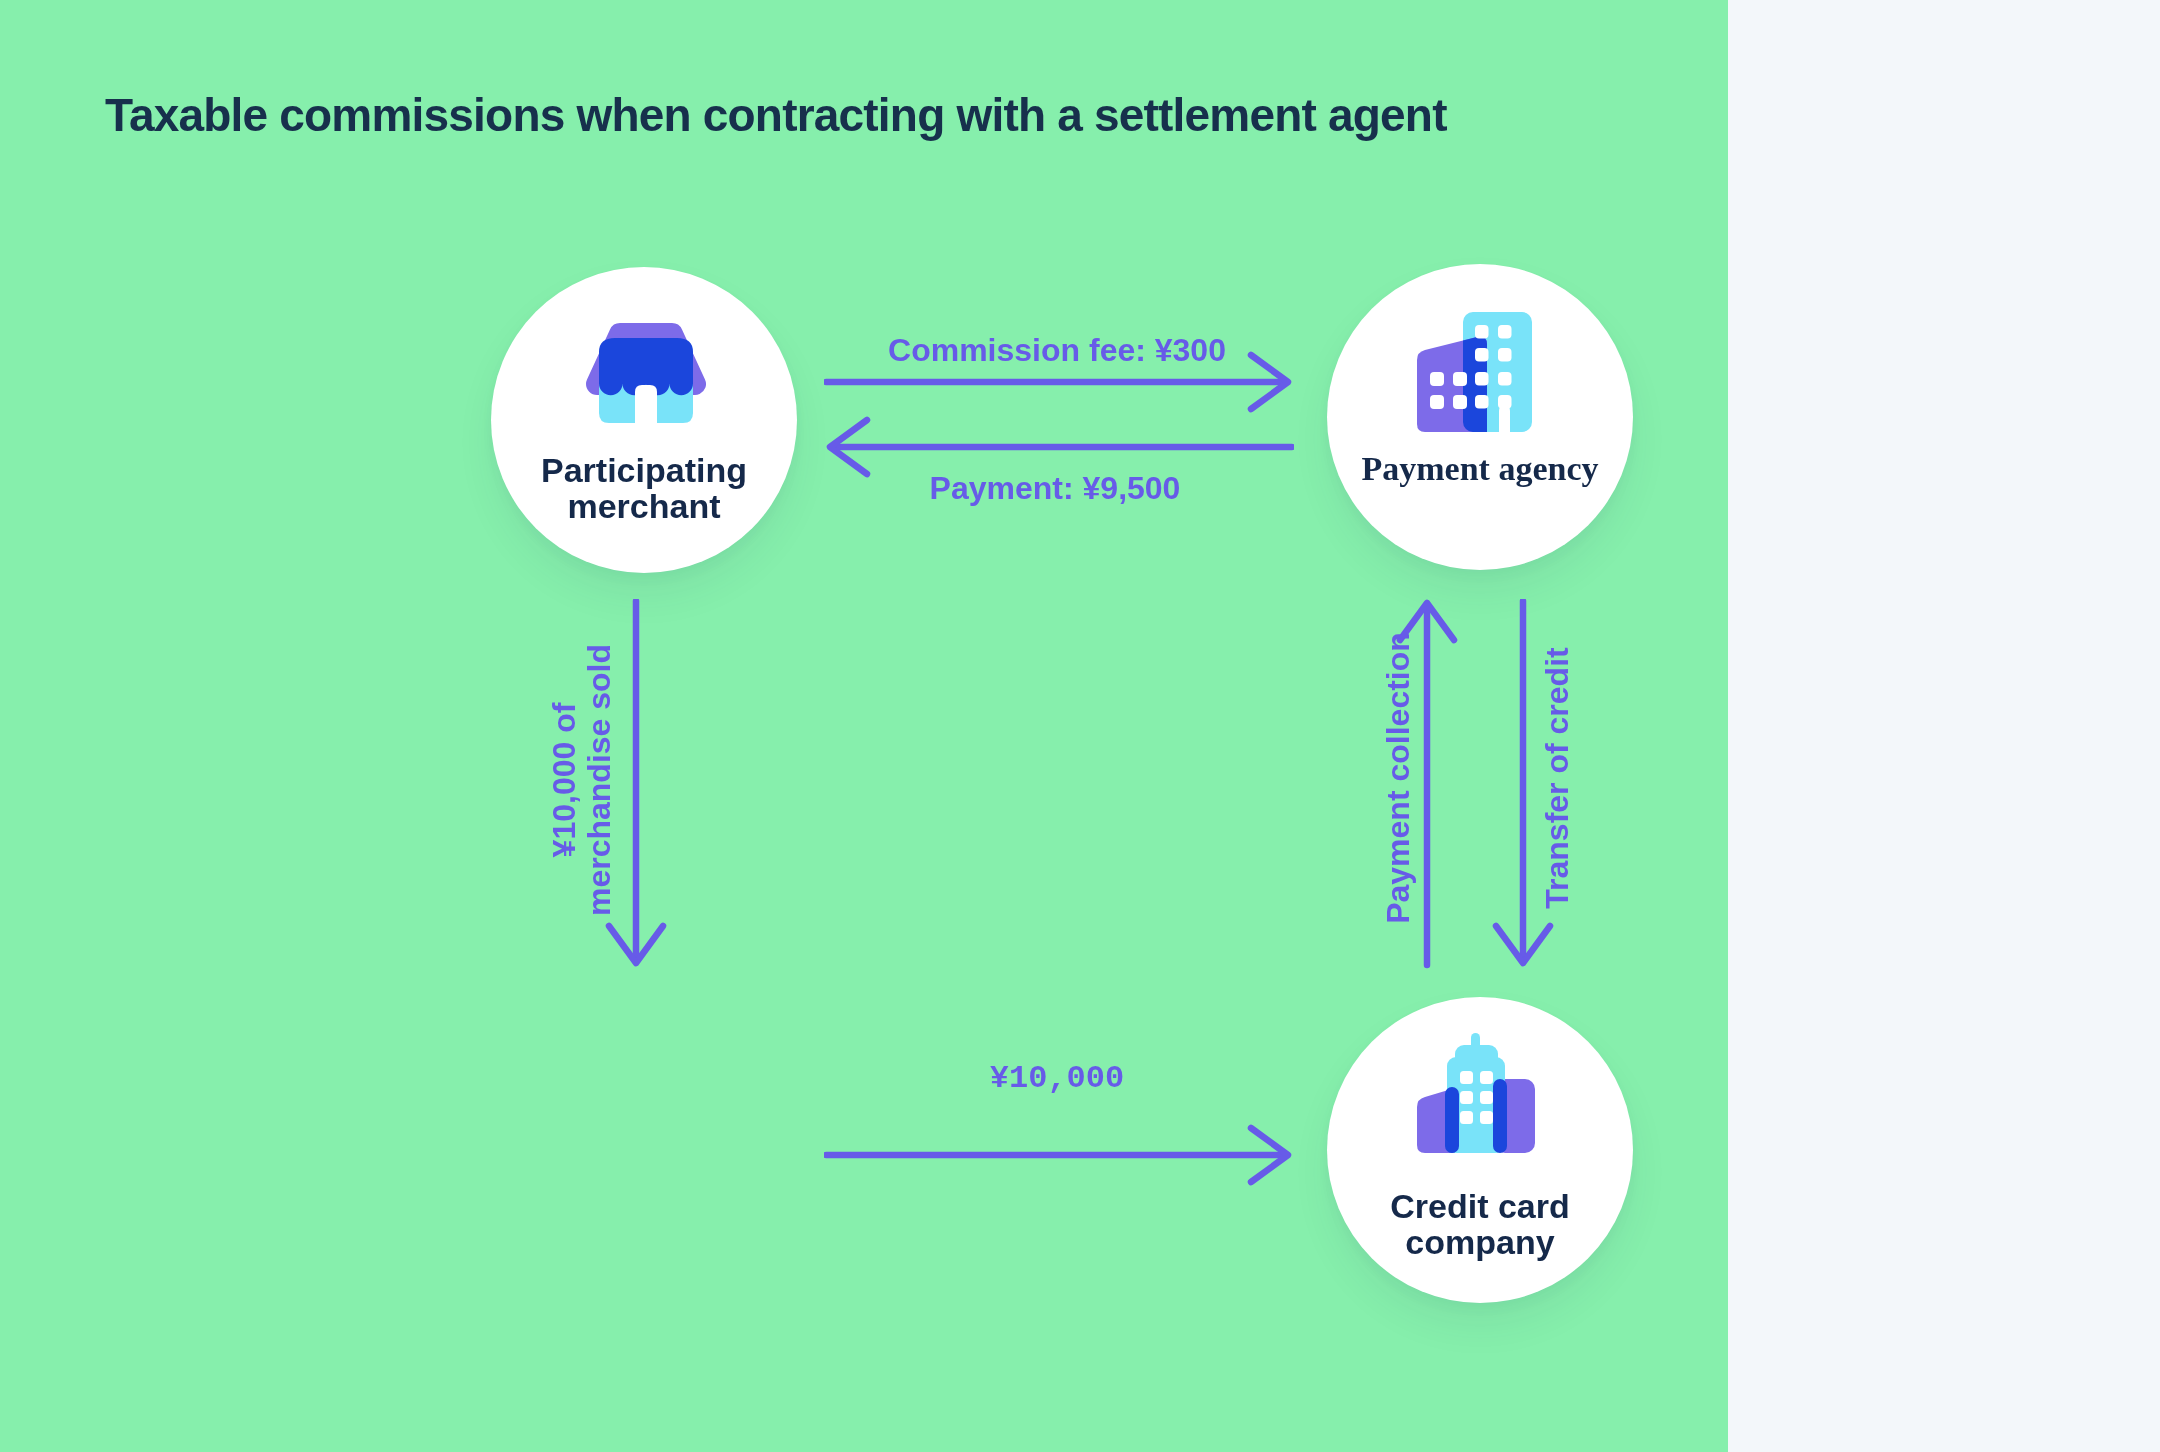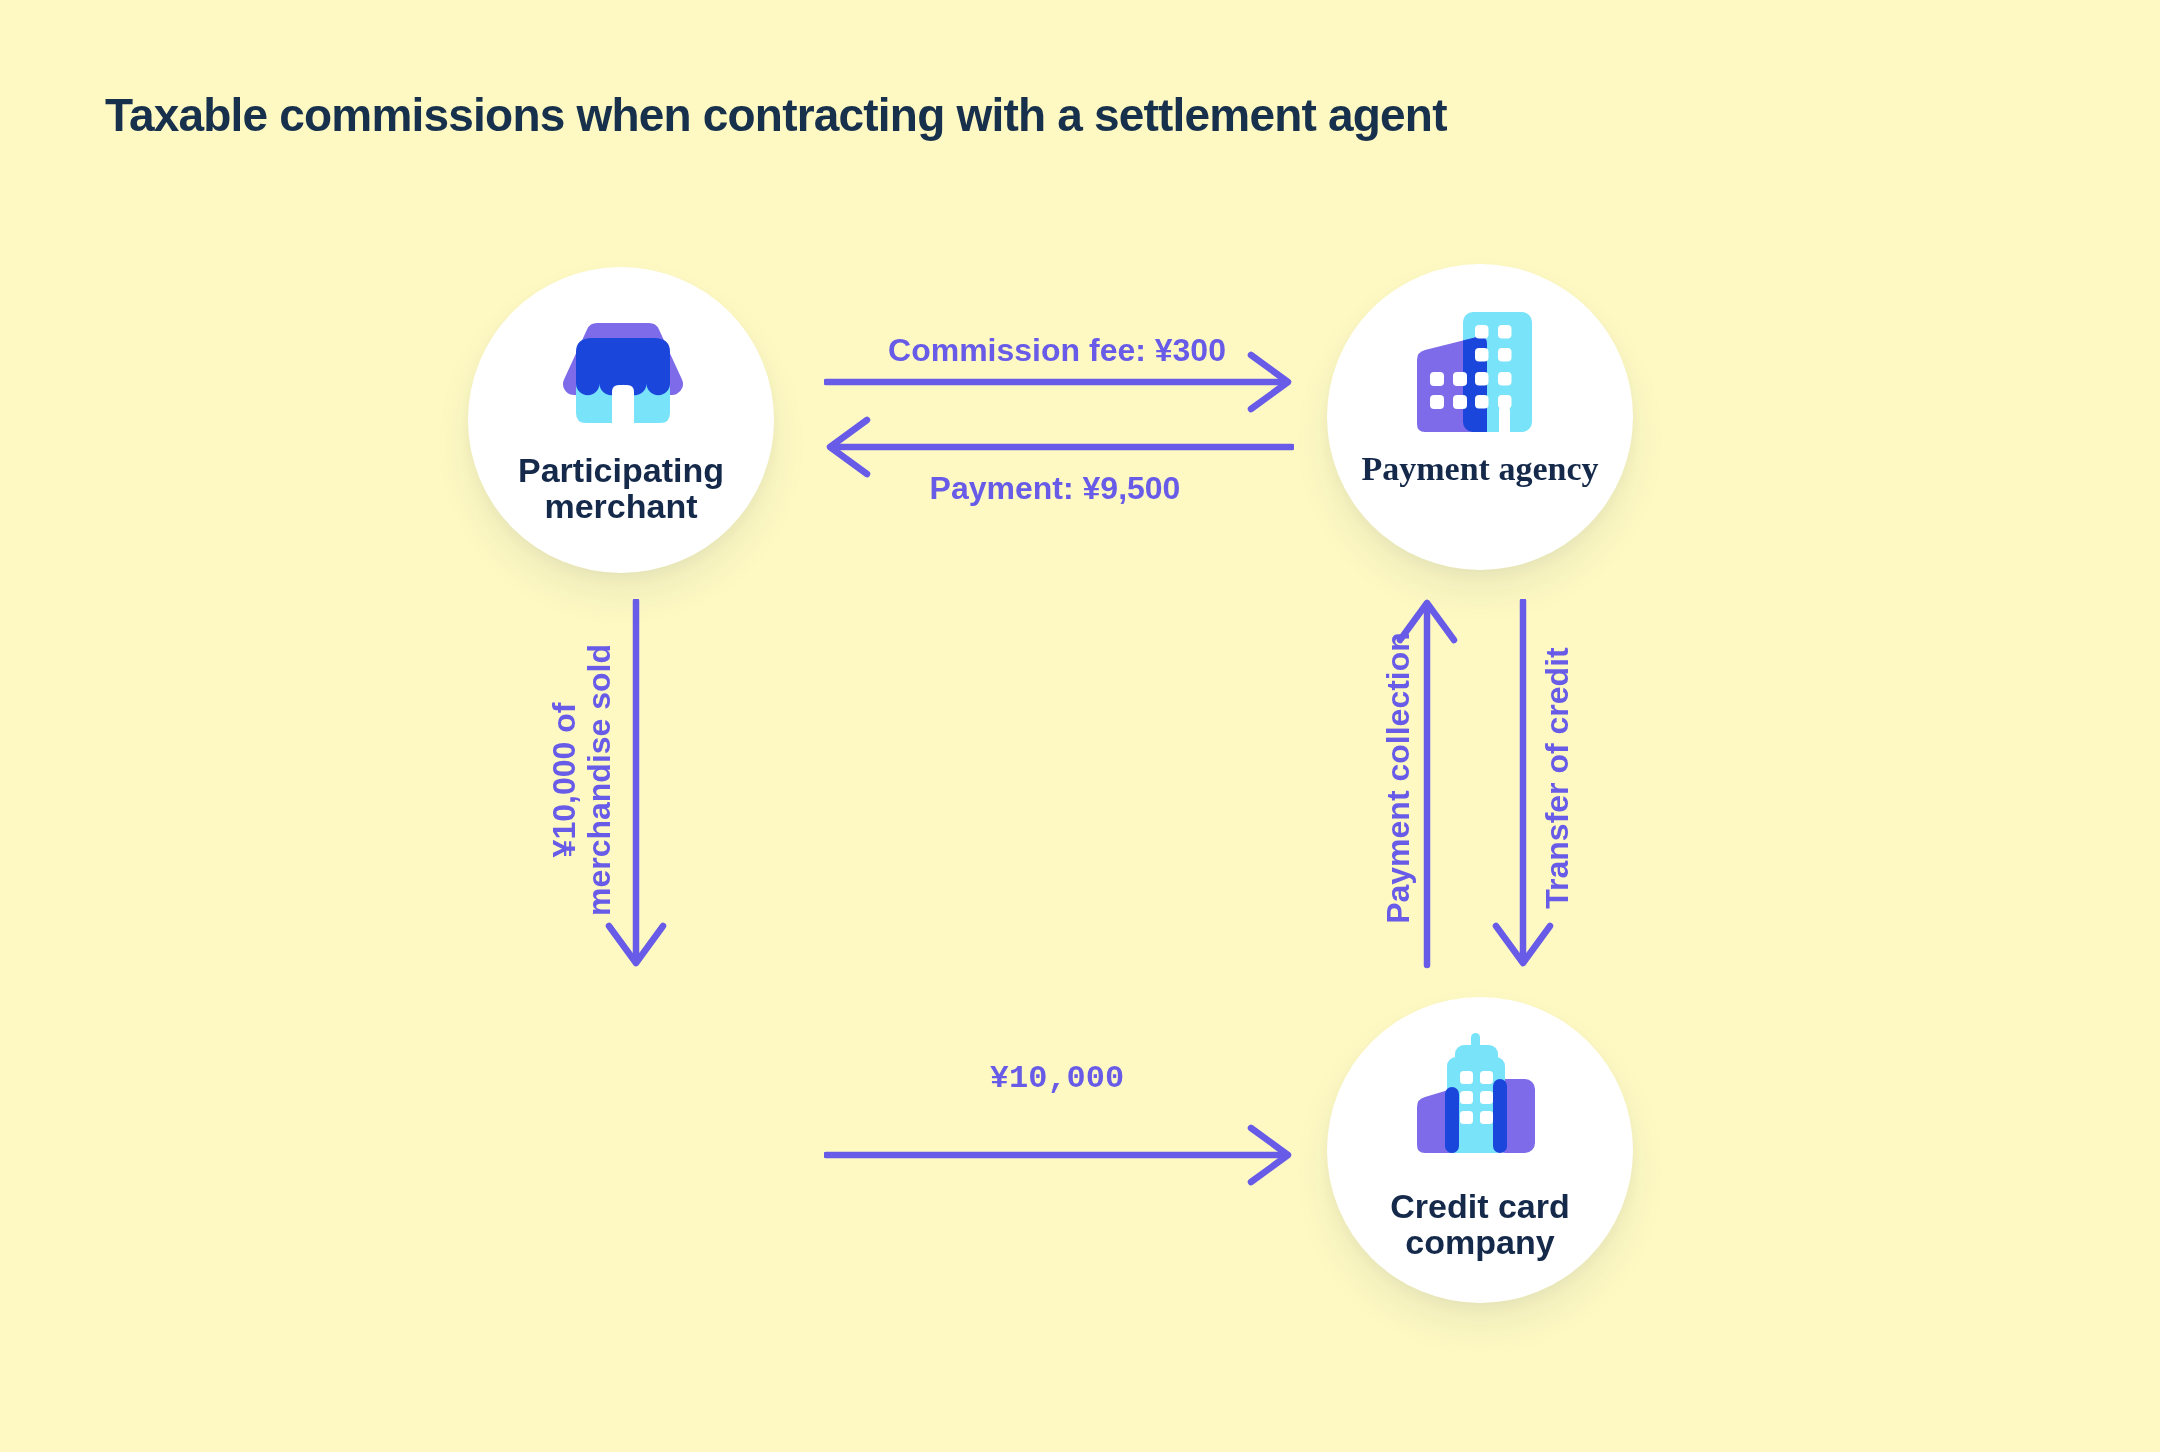--- a/index.html
+++ b/index.html
@@ -3,23 +3,23 @@
 <meta charset="utf-8">
 <style>
   html, body {
     margin: 0;
     padding: 0;
     background: #F3F7FA;
     font-family: "Liberation Sans", sans-serif;
   }
   #app {
     position: relative;
-    width: 2160px;
+    width: 1728px;
     height: 1452px;
-    background: #fef9c3;
+    background: #86efac;
     overflow: hidden;
   }
   .title {
     position: absolute;
     left: 105px;
     top: 88px;
     margin: 0;
     font-size: 46px;
     font-weight: 700;
     letter-spacing: -0.8px;
@@ -27,21 +27,21 @@
     white-space: nowrap;
   }
   .node {
     position: absolute;
     width: 306px;
     height: 306px;
     border-radius: 50%;
     background: #FFFFFF;
     box-shadow: 0 22px 38px rgba(30, 50, 90, 0.07), 0 6px 12px rgba(30, 50, 90, 0.04);
   }
-  .node-merchant   { left: 468px;  top: 267px; }
+  .node-merchant   { left: 491px;  top: 267px; }
   .node-agency     { left: 1327px; top: 264px; font-family: Liberation Serif, serif; }
   .node-cardholder { left: 484px;  top: 997px; }
   .node-creditco   { left: 1327px; top: 997px; }
   .node .icon { position: absolute; }
   .node-merchant   .icon { left: 94px; top: 55px; }
   .node-agency     .icon { left: 90px; top: 48px; }
   .node-cardholder .icon { left: 96px; top: 36px; }
   .node-creditco   .icon { left: 90px; top: 36px; }
   .node-label {
     position: absolute;

